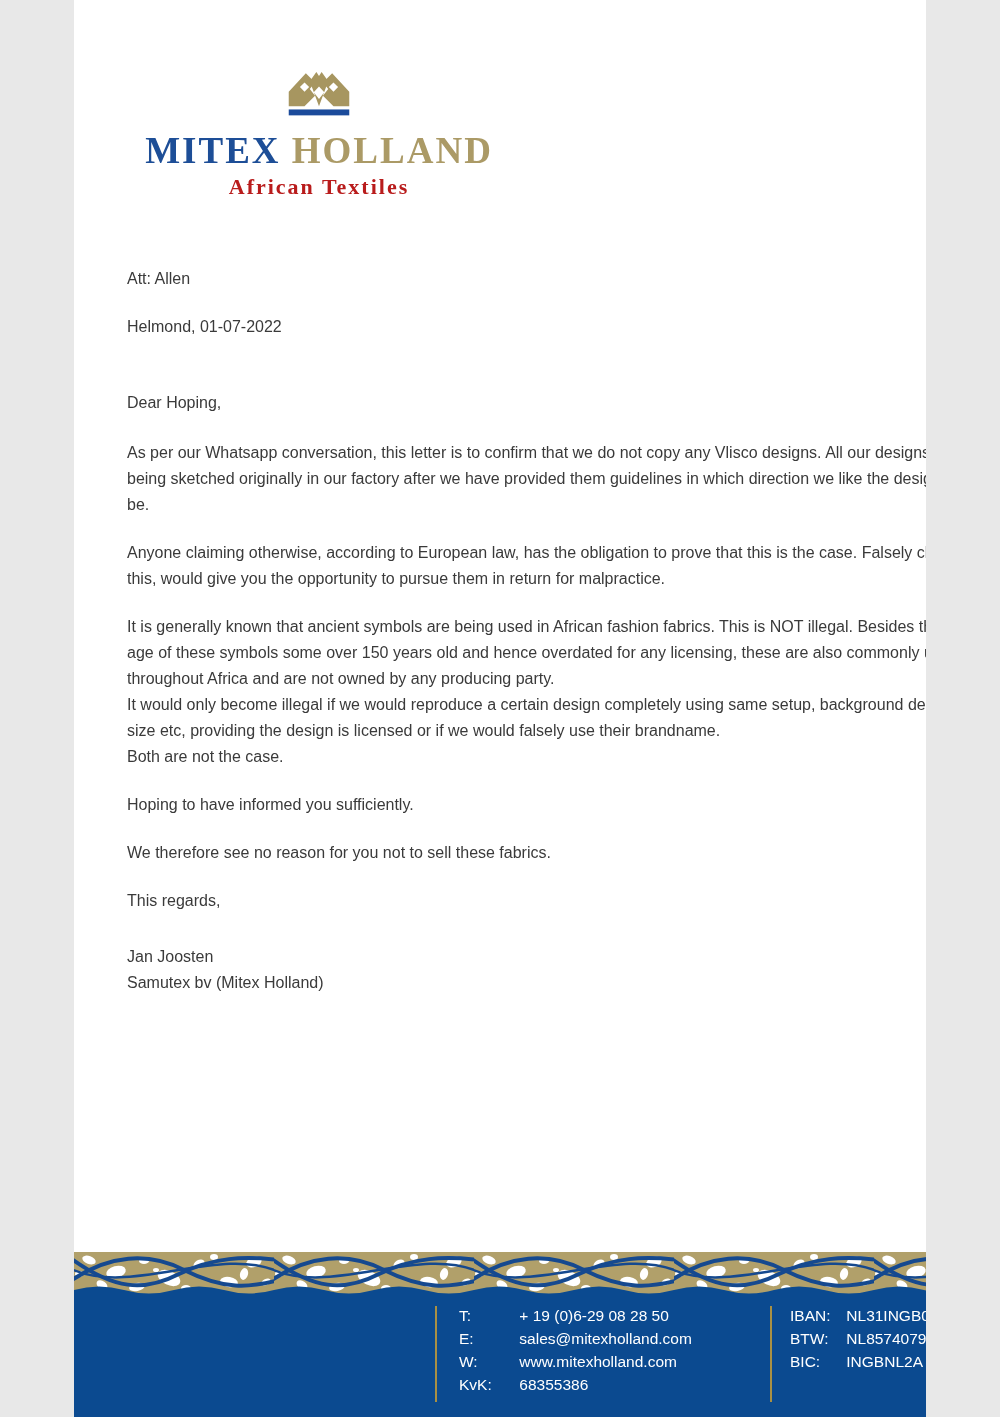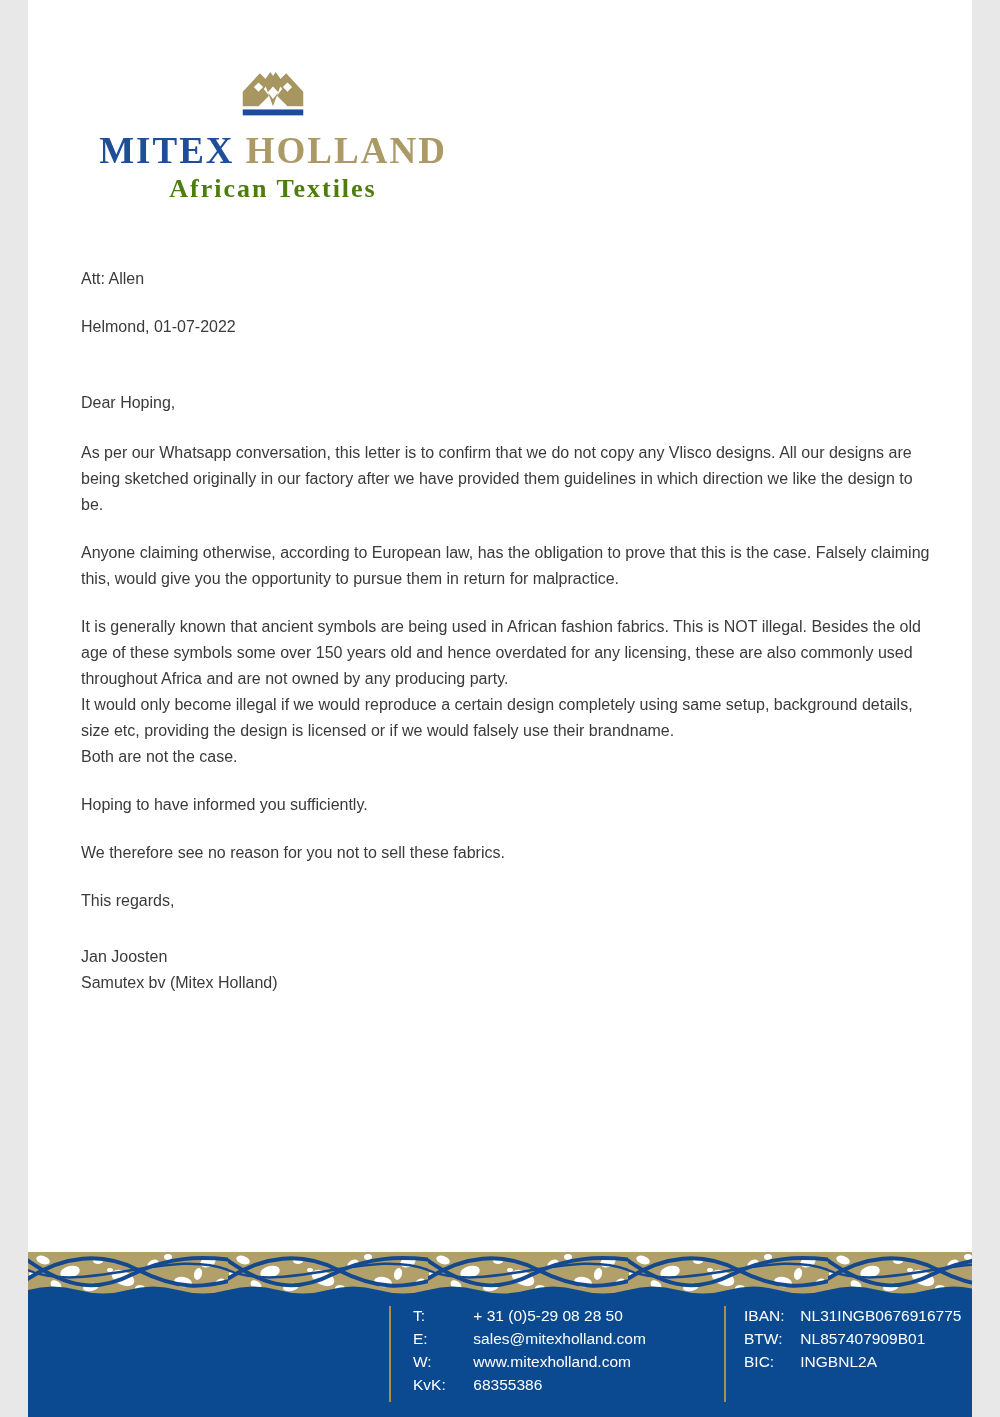--- a/index.html
+++ b/index.html
@@ -1,18 +1,18 @@
 <!DOCTYPE html>
 <html><head>
 <meta charset="utf-8">
 <style>
   html, body { margin: 0; padding: 0; background: #e8e8e8; }
   .page {
     position: relative;
-    width: 944px;
+    width: 852px;
     height: 1417px;
     margin: 0 auto;
     background: #ffffff;
     overflow: hidden;
     font-family: "Liberation Sans", sans-serif;
   }
 
   
   .logo-block {
     position: absolute;
@@ -30,23 +30,23 @@
     letter-spacing: 2px;
     white-space: nowrap;
     line-height: 1.05;
   }
   .brand-primary   { color: #1d4e97; }
   .brand-secondary { color: #ab9a66; }
   .tagline {
     margin-top: 3px;
     font-family: "Liberation Serif", serif;
     font-weight: bold;
-    font-size: 26px;
+    font-size: 22px;
     letter-spacing: 2px;
-    color: #4d7c0f;
+    color: #b91c1c;
   }
 
   
   .letter {
     position: absolute;
     left: 53px;
     top: 266px;
     width: 858px;
     color: #3a3a3a;
     font-size: 16px;
@@ -178,21 +178,21 @@
   </div>
 
   <div class="footer-bar">
 
 
     <div class="f-divider f-divider-1"></div>
 
     <div class="f-col f-col-contact">
       <div class="f-row">
         <span class="f-label">T:</span>
-        <span class="f-value">+ 31 (0)5-29 08 28 50</span>
+        <span class="f-value">+ 19 (0)6-29 08 28 50</span>
       </div>
       <div class="f-row">
         <span class="f-label">E:</span>
         <span class="f-value">sales@mitexholland.com</span>
       </div>
       <div class="f-row">
         <span class="f-label">W:</span>
         <span class="f-value">www.mitexholland.com</span>
       </div>
       <div class="f-row">

